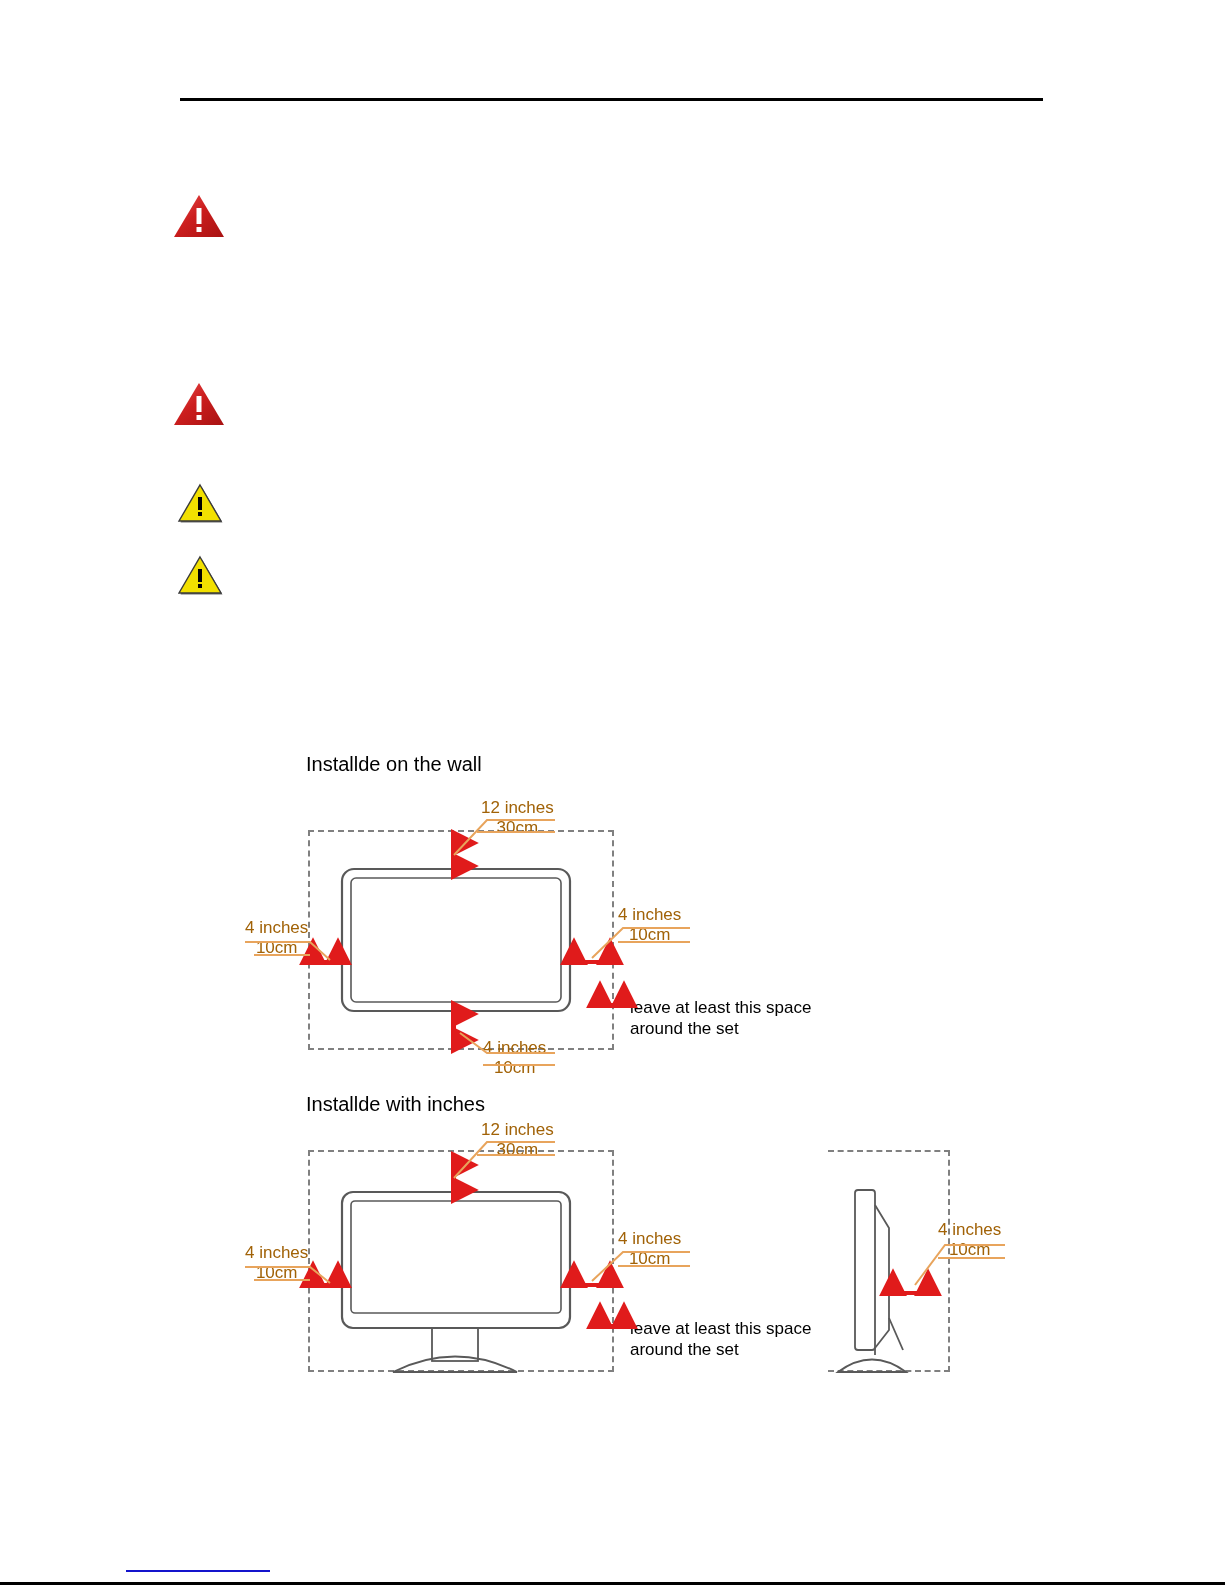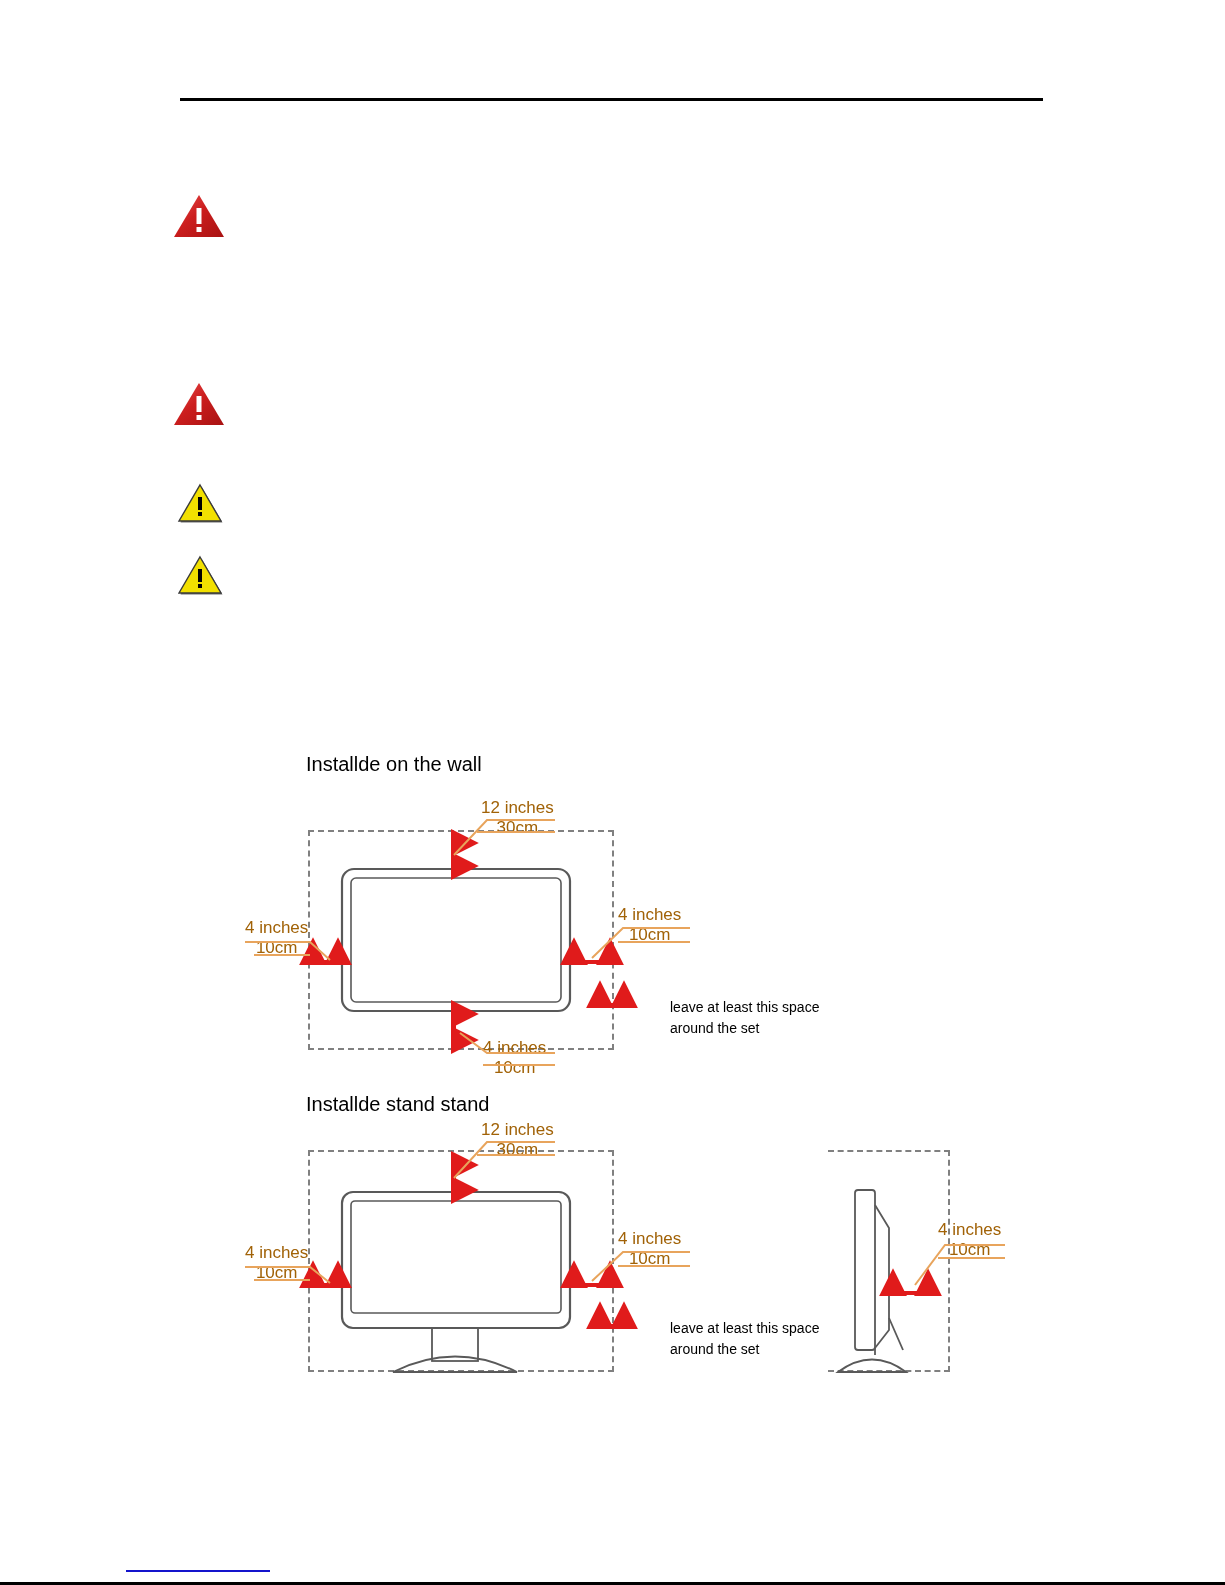--- a/index.html
+++ b/index.html
@@ -89,25 +89,24 @@
     line-height: 20px;
     white-space: nowrap;
     text-align: center;
     color: #a16207;
   }
   .callout-label .l1 { display: block; }
   .callout-label .l2 { display: block; }
 
   .legend-label {
     position: absolute;
-    font-size: 14px;
+    font-size: 17px;
     line-height: 21px;
     white-space: nowrap;
     color: #000;
-    margin-left: 40px;
   }
 
   .svg-layer {
     position: absolute;
     left: 0; top: 0;
     width: 1225px;
     height: 1585px;
     pointer-events: none;
   }
 </style>
@@ -188,21 +187,21 @@
   <div class="callout-label" style="left:483px; top:1038px;">
     <span class="l1">4 inches</span>
     <span class="l2">10cm</span>
   </div>
 
   <div class="legend-label" style="left:630px; top:997px;">
     <span style="display:block">leave at least this space</span>
     <span style="display:block">around the set</span>
   </div>
 
-  <div class="dg-title" id="title-stand">Installde stand stand</div>
+  <div class="dg-title" id="title-stand">Installde with inches</div>
 
   <div class="dashed-box" style="left:308px; top:1150px; width:306px; height:222px;"></div>
 
   <div class="dashed-box" style="left:828px; top:1150px; width:122px; height:222px; border-left:none;"></div>
 
   <div class="callout-label" style="left:481px; top:1120px;">
     <span class="l1">12 inches</span>
     <span class="l2">30cm</span>
   </div>
 

